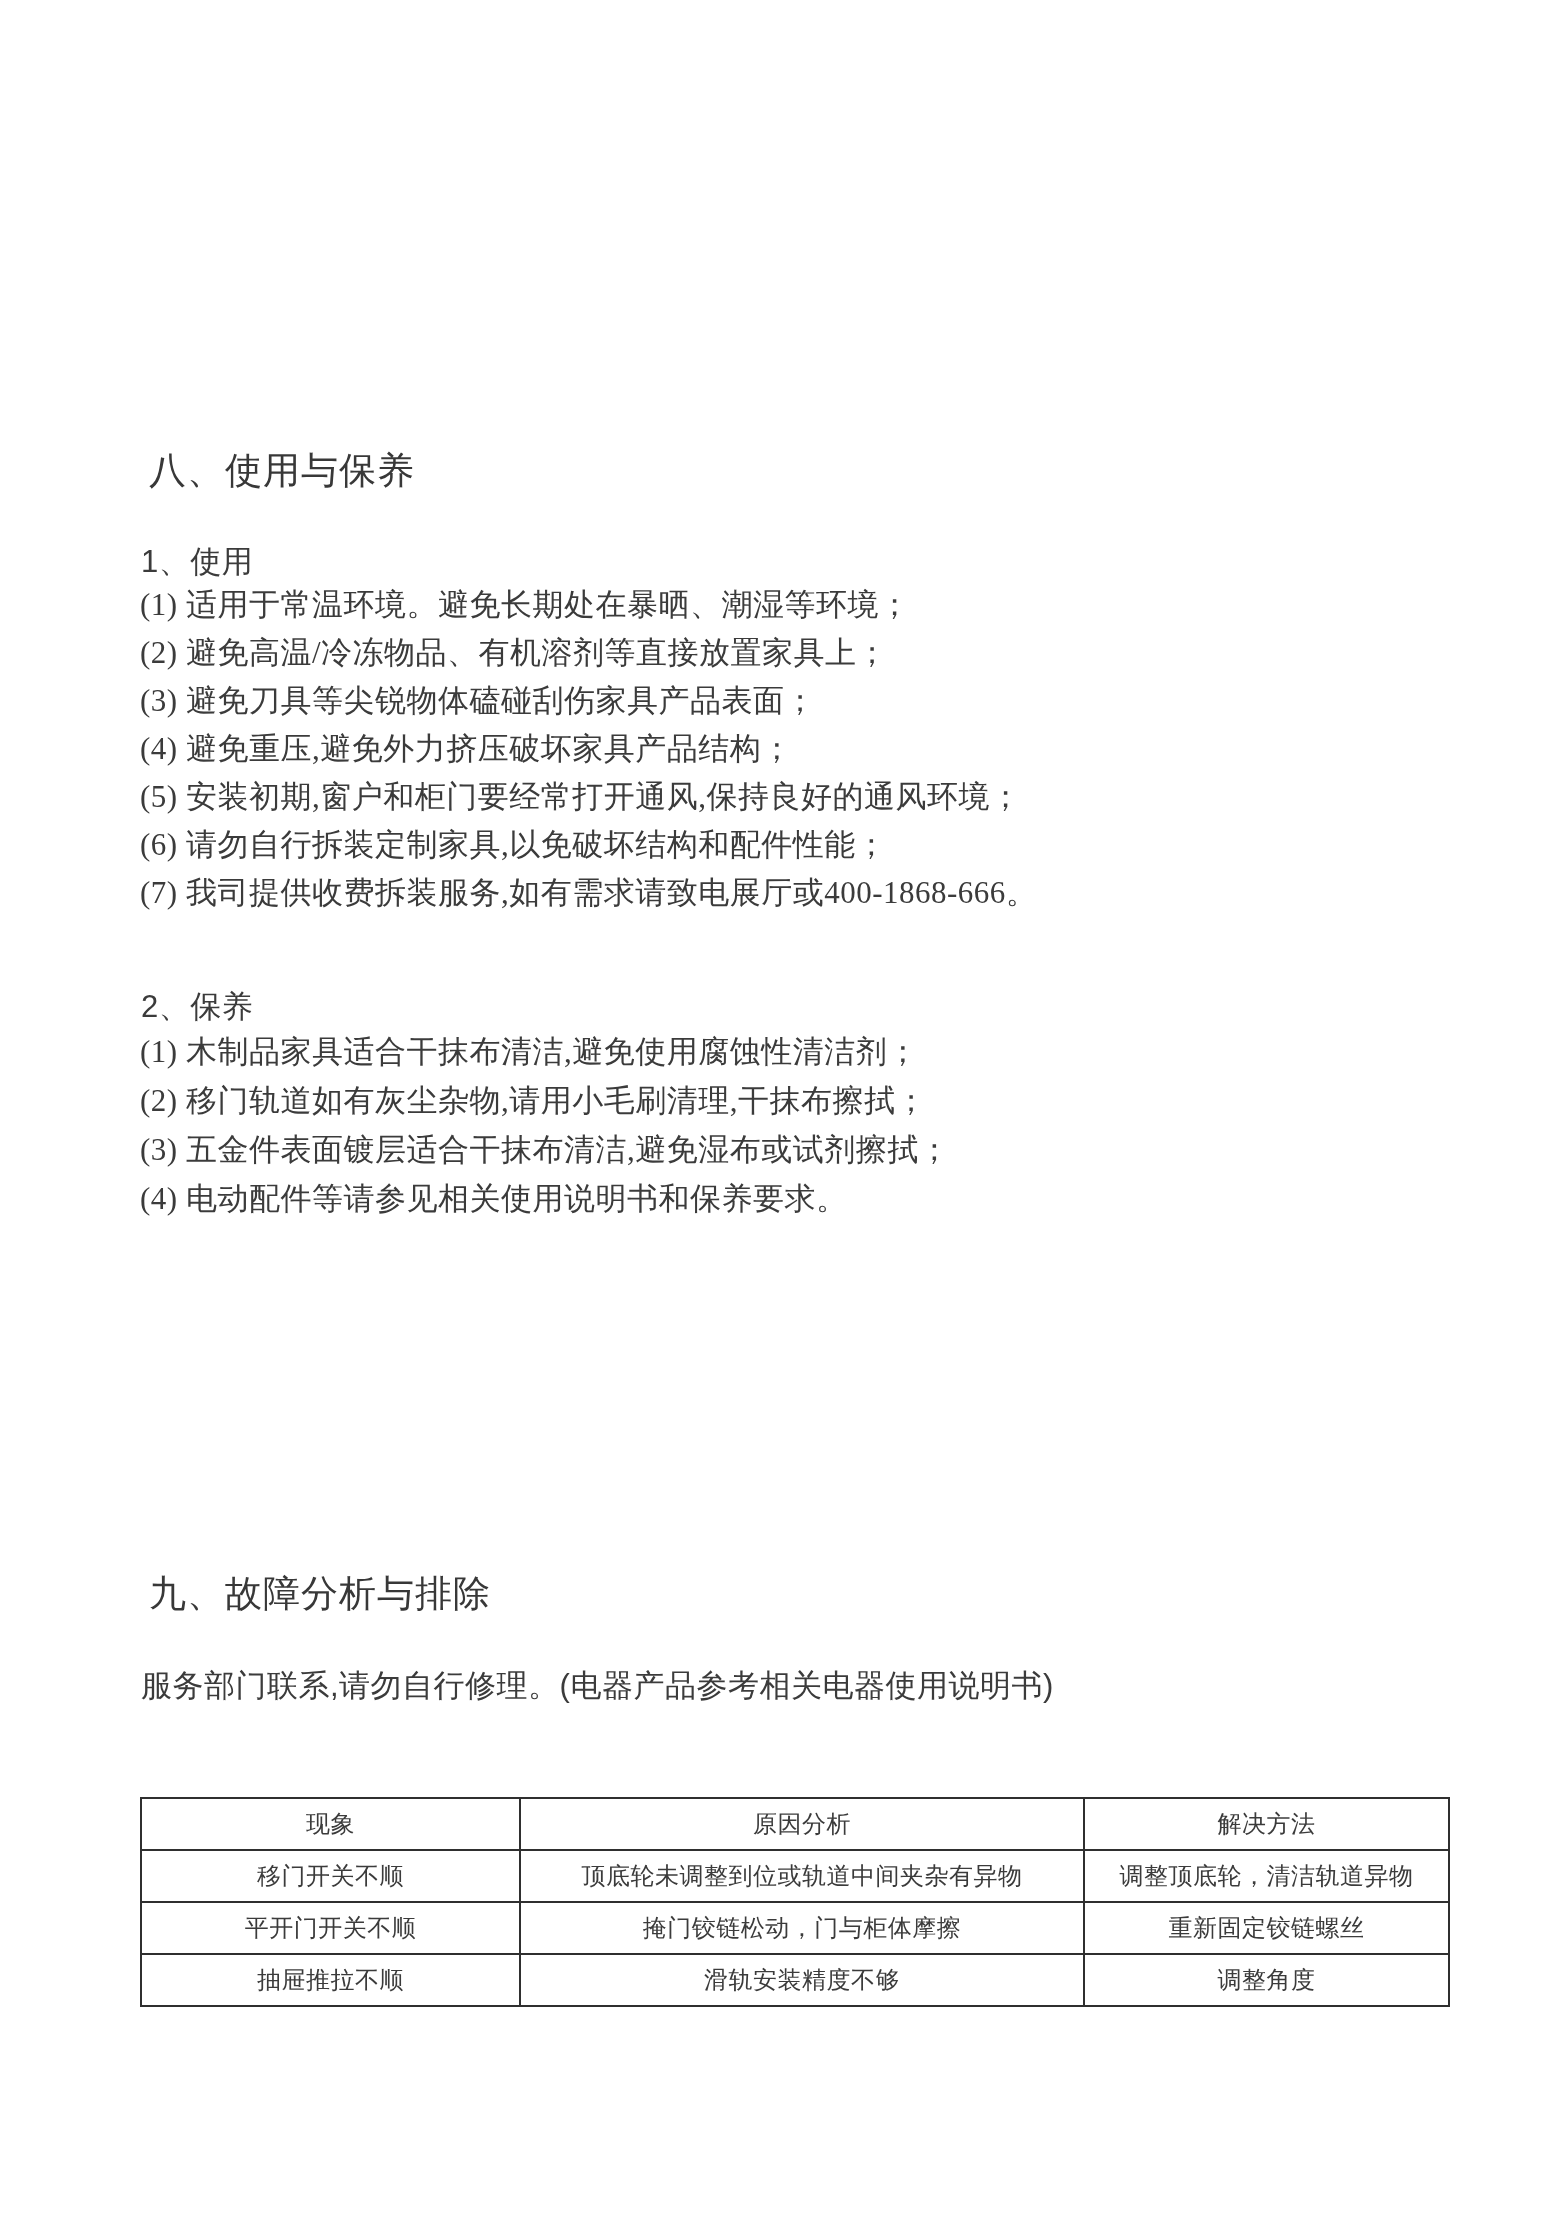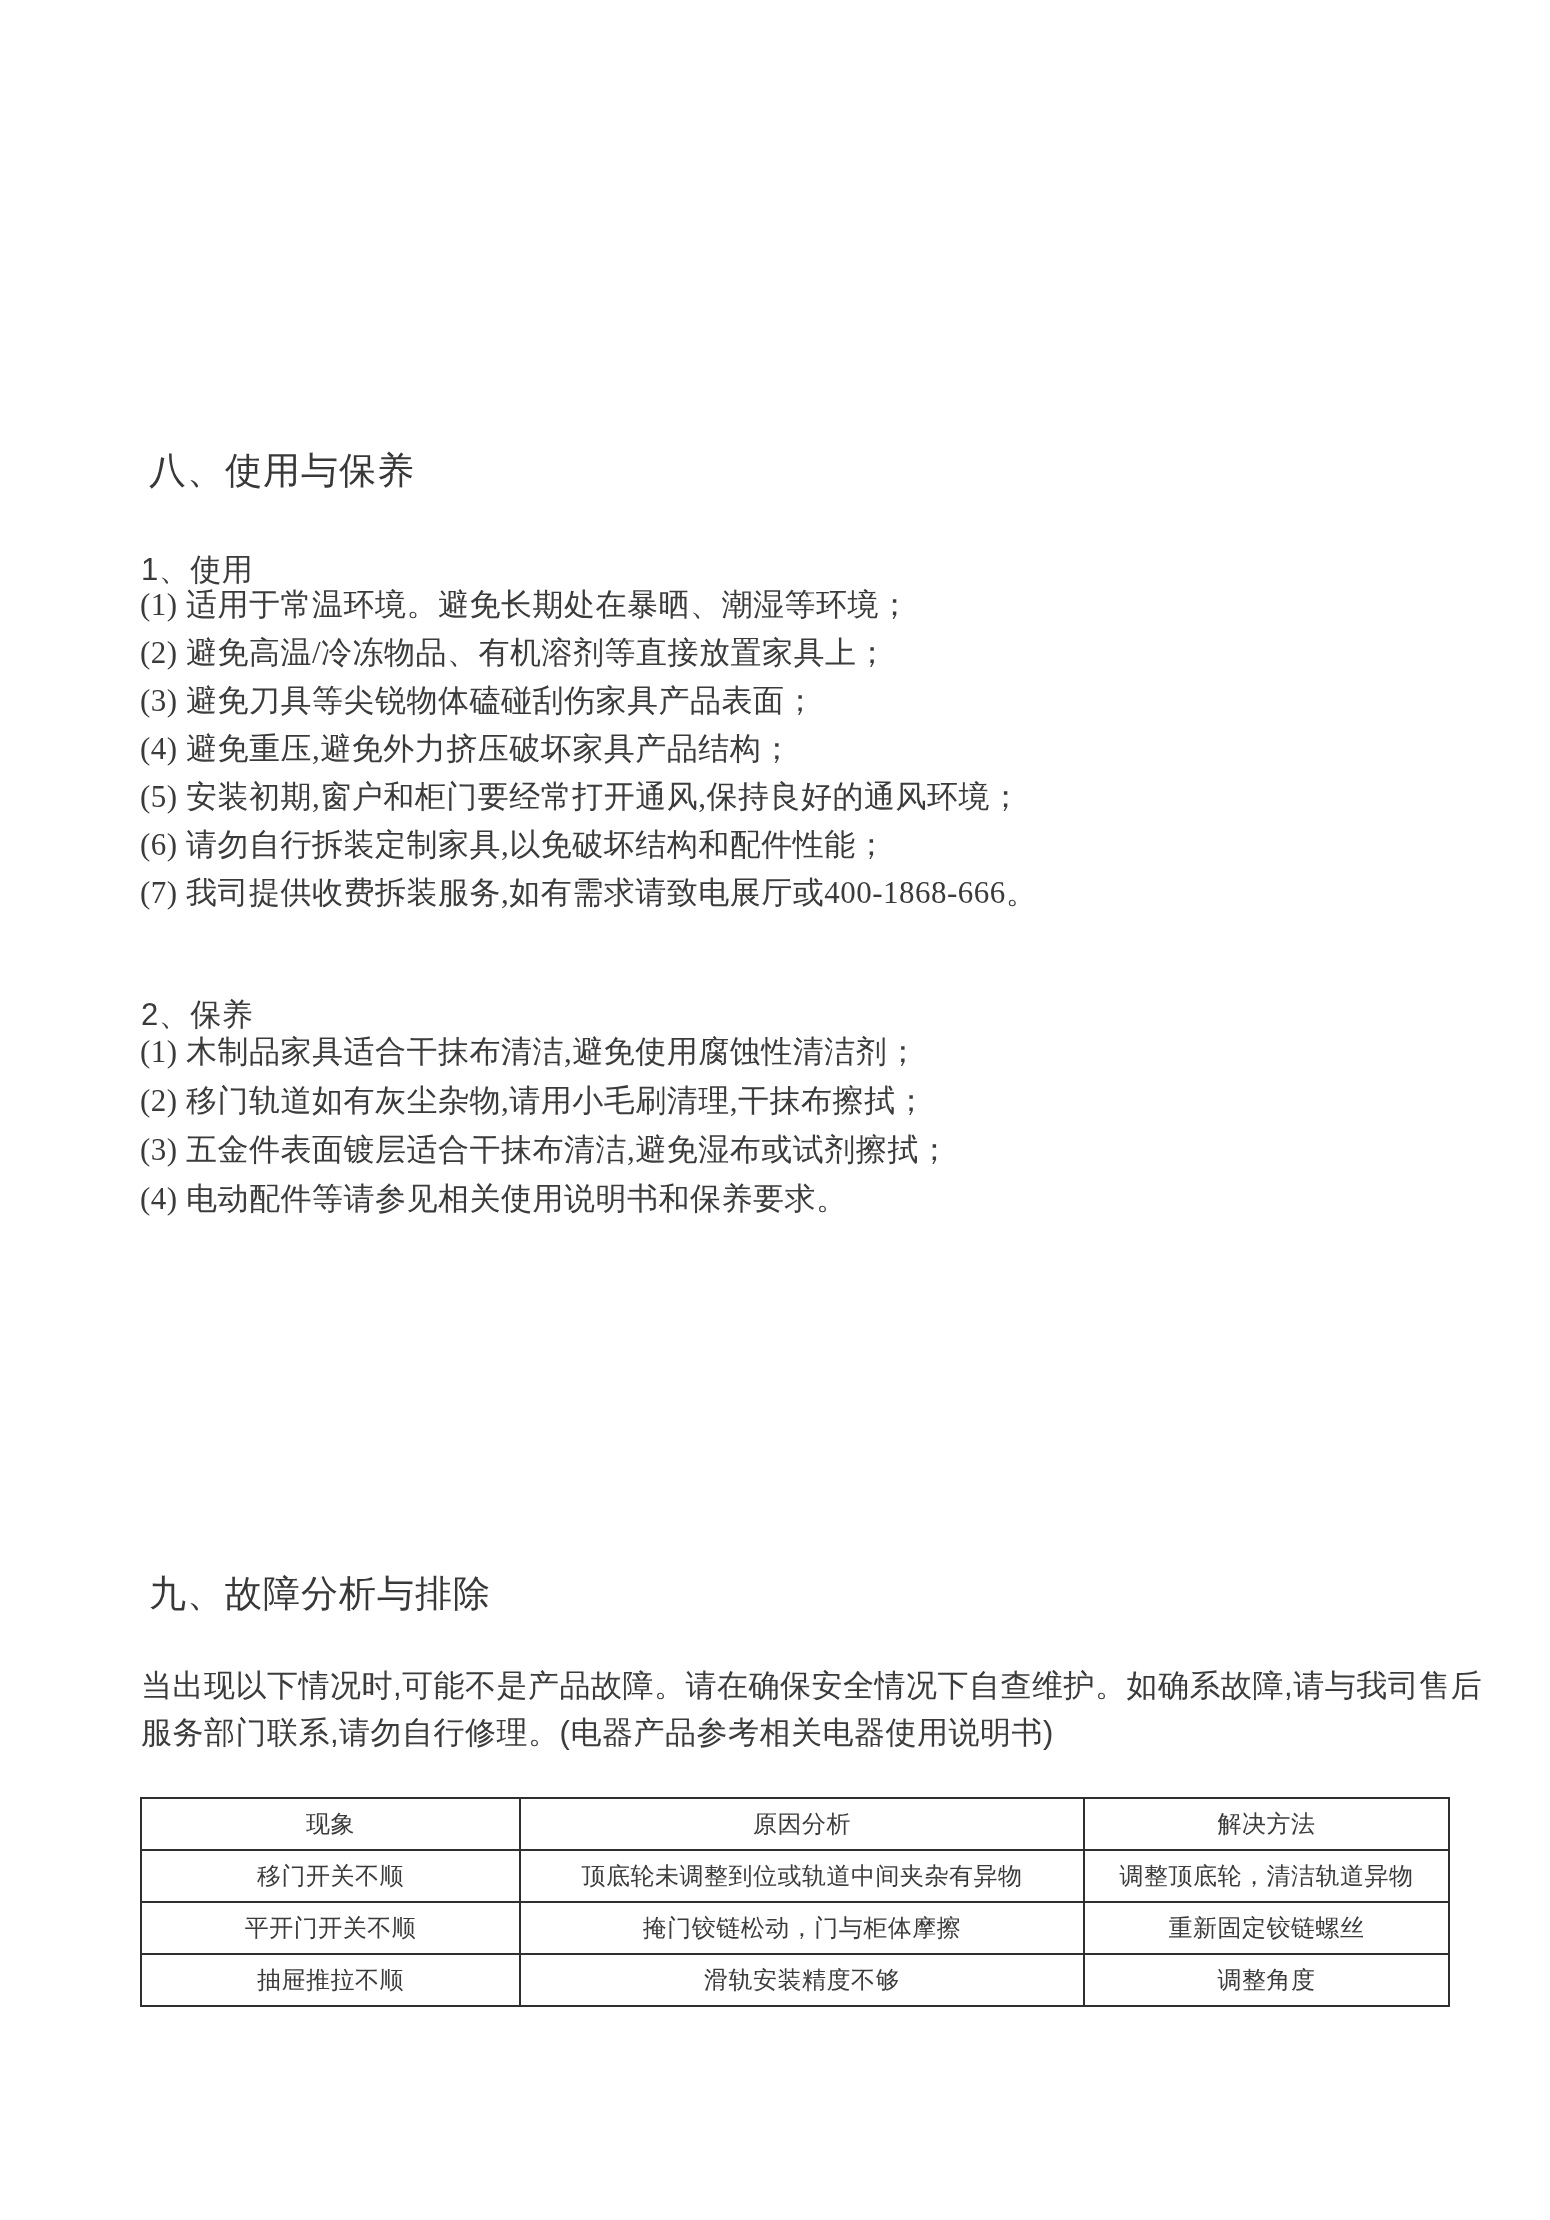--- a/index.html
+++ b/index.html
@@ -28,21 +28,20 @@
     white-space: nowrap;
   }
   .sub-title {
     position: absolute;
     left: 141px;
     font-size: 31px;
     font-weight: 400;
     line-height: 1.2;
     letter-spacing: 0.5px;
     white-space: nowrap;
-    margin-top: 8px;
   }
   .item-list {
     position: absolute;
     left: 140px;
     font-size: 31px;
     font-weight: 400;
     letter-spacing: 0.5px;
   }
   .item-list .item {
     line-height: 48px;
@@ -108,21 +107,20 @@
   <div class="item-list care" style="top:1027px;">
     <div class="item">(1) 木制品家具适合干抹布清洁,避免使用腐蚀性清洁剂；</div>
     <div class="item">(2) 移门轨道如有灰尘杂物,请用小毛刷清理,干抹布擦拭；</div>
     <div class="item">(3) 五金件表面镀层适合干抹布清洁,避免湿布或试剂擦拭；</div>
     <div class="item">(4) 电动配件等请参见相关使用说明书和保养要求。</div>
   </div>
 
   <h1 class="sec-title" style="top:1565px;">九、故障分析与排除</h1>
 
   <div class="paragraph" style="top:1662px;">
-    <div class="para-line">当出现以下情况时,可能不是产品故障。请在确保安全情况下自查维护。如确系故障,请与我司售后</div>
     <div class="para-line">服务部门联系,请勿自行修理。(电器产品参考相关电器使用说明书)</div>
   </div>
 
   <table class="fault-table">
     <colgroup>
       <col style="width:379px;">
       <col style="width:564px;">
       <col style="width:365px;">
     </colgroup>
     <thead>

